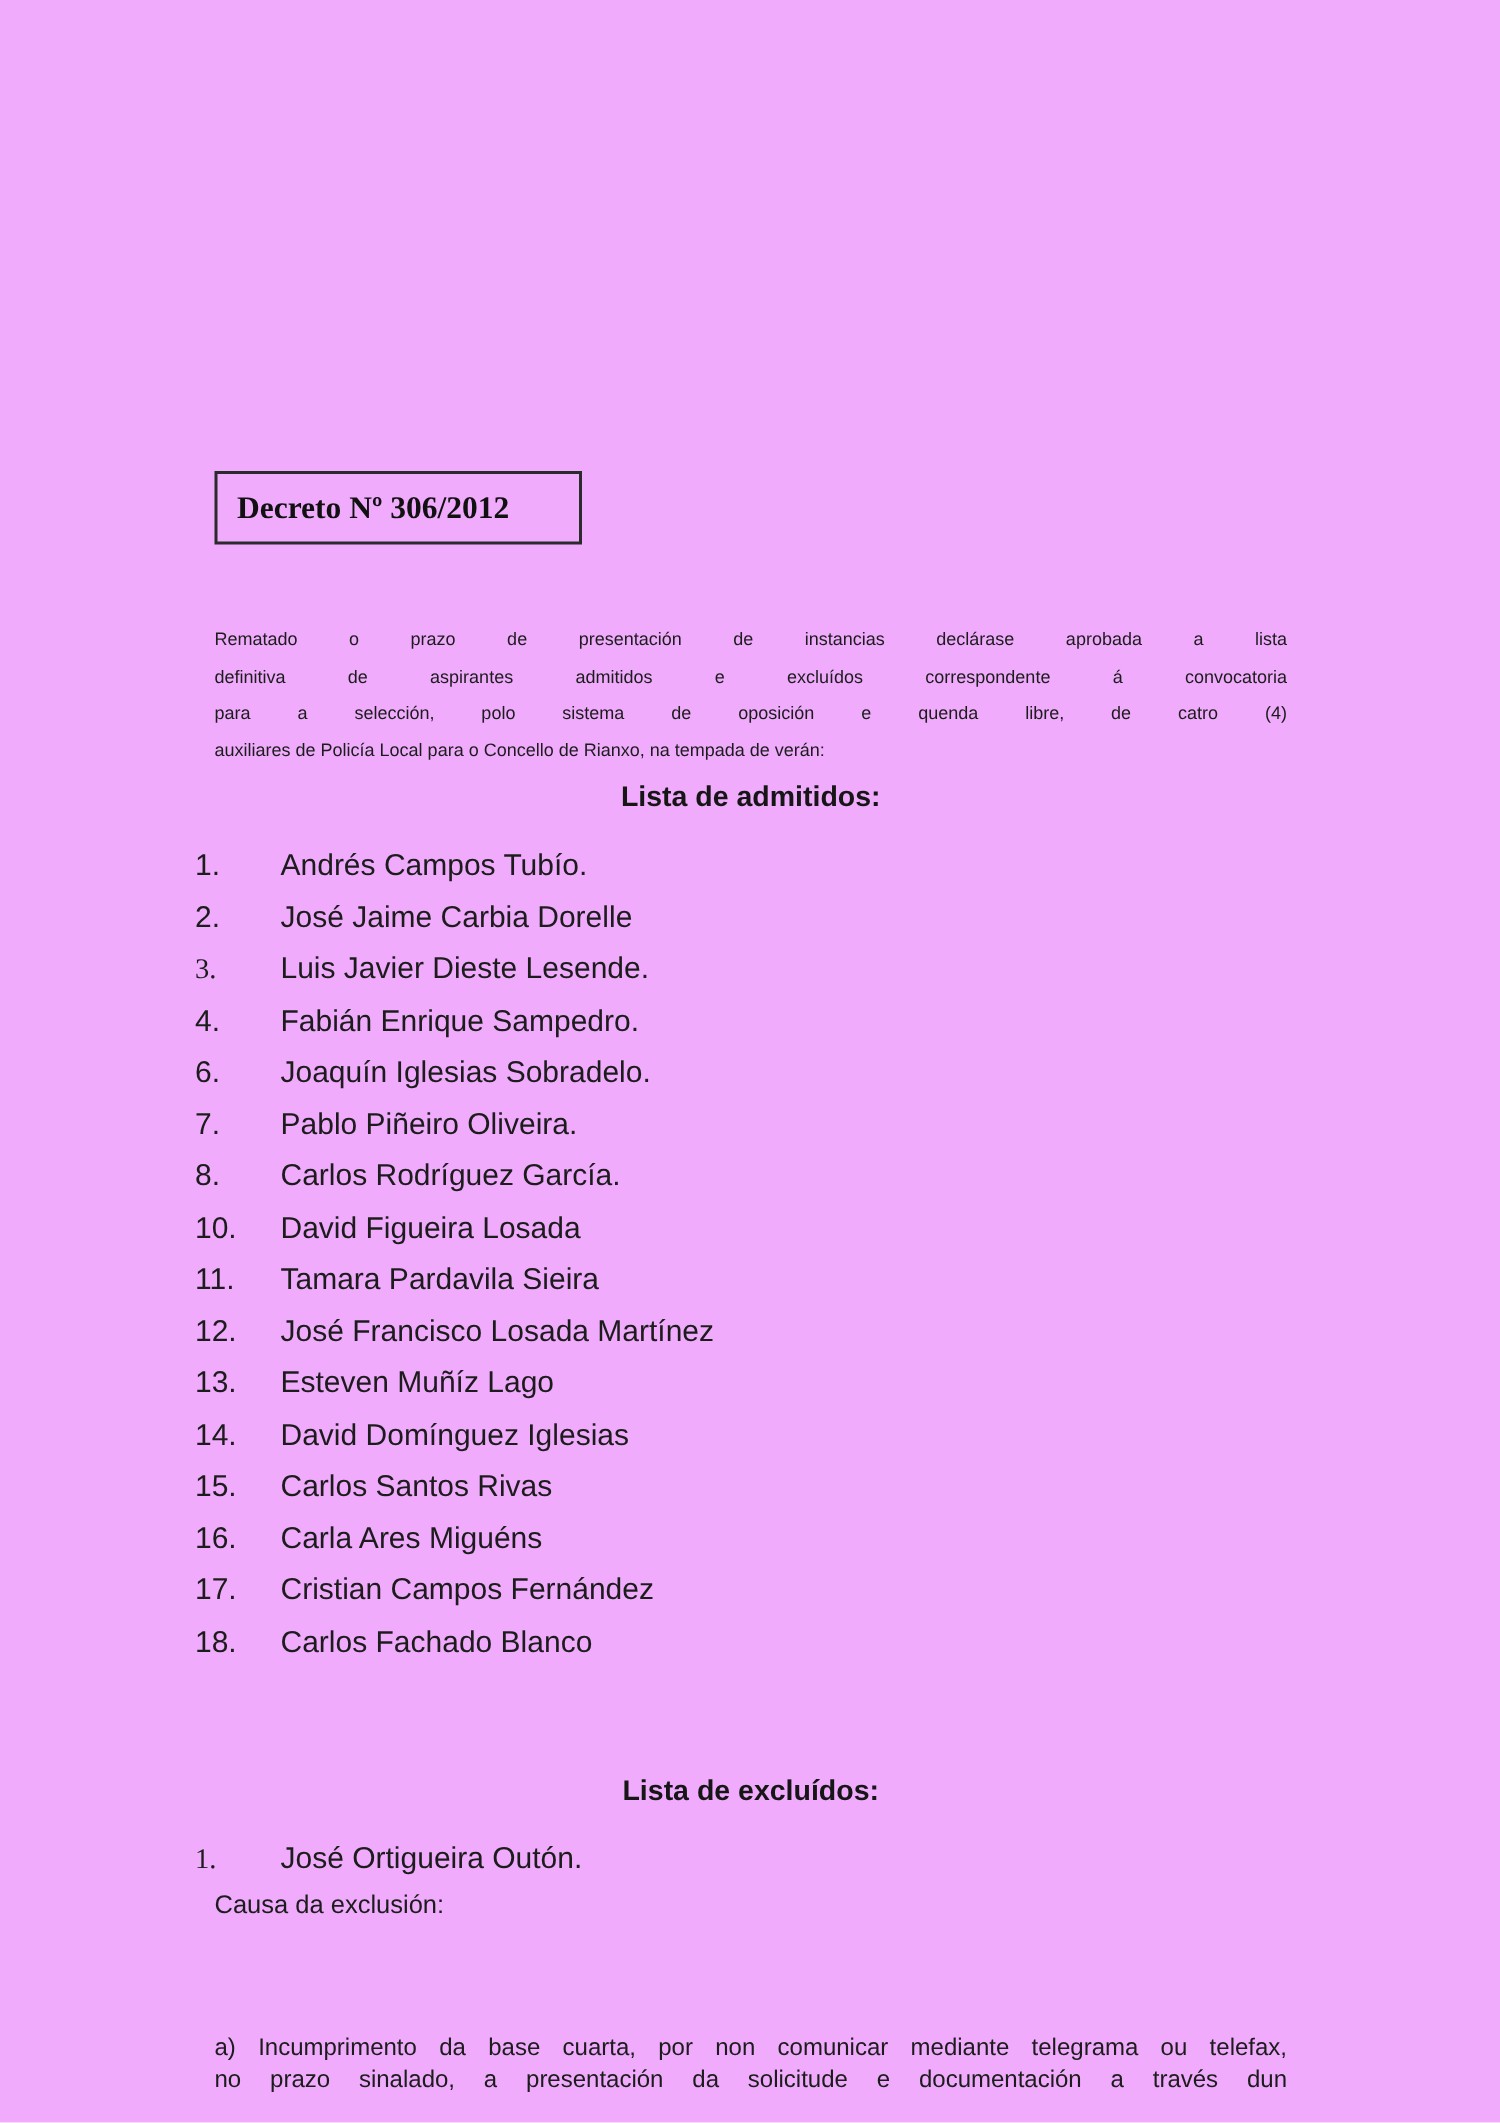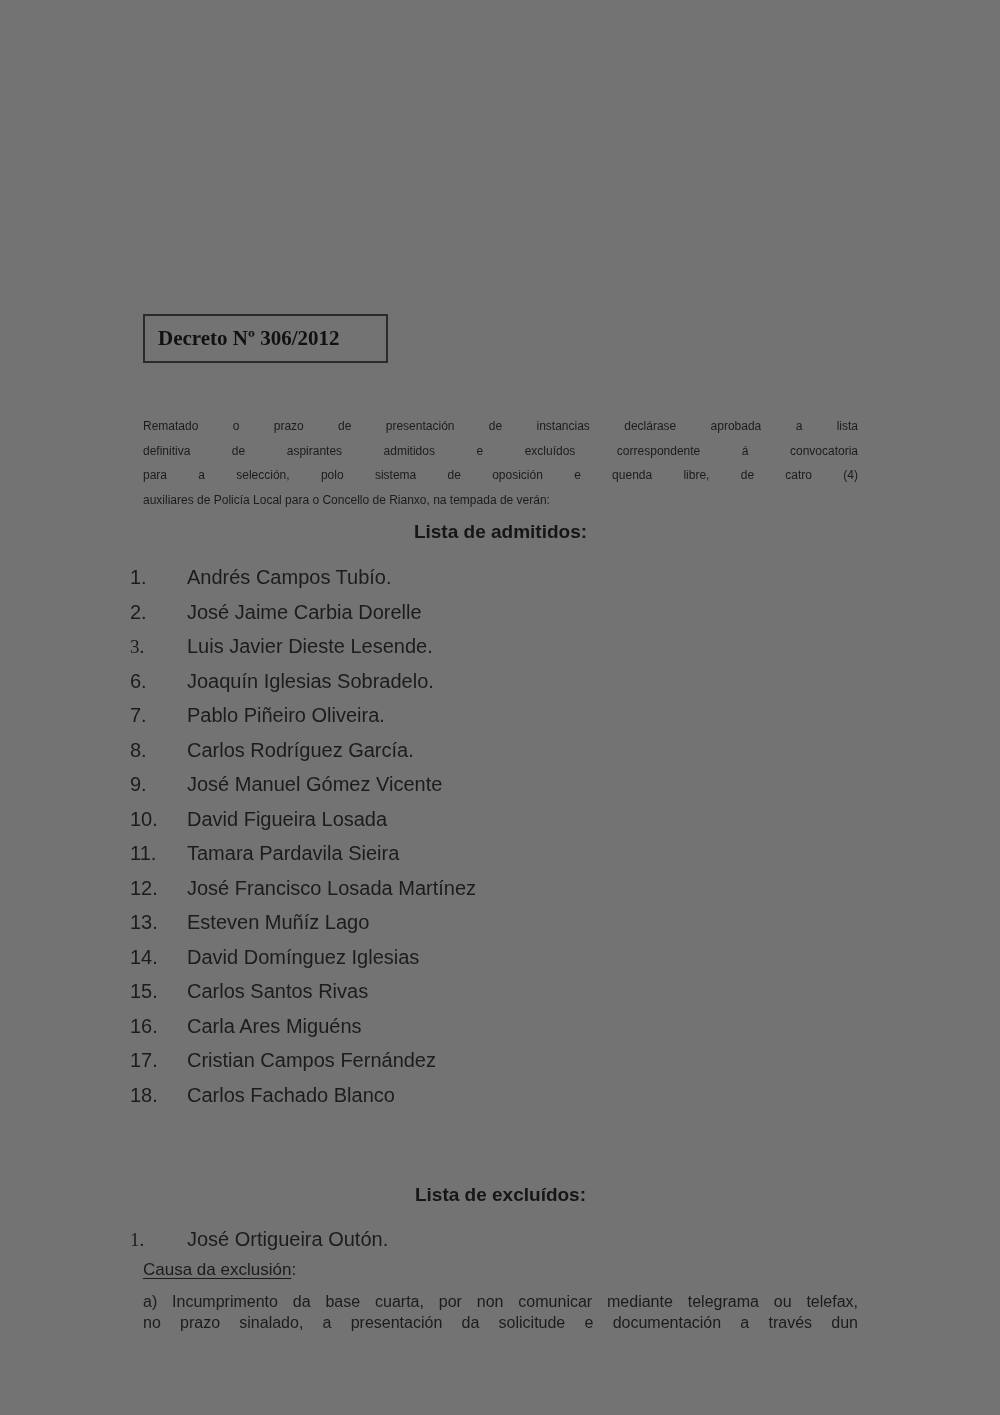--- a/index.html
+++ b/index.html
@@ -1,20 +1,20 @@
 <!DOCTYPE html>
 <html><head>
 <meta charset="utf-8">
 <style>
   html, body { margin: 0; padding: 0; background: #ffffff; }
   .page {
     position: relative;
     width: 1000px;
     height: 1415px;
-    background: #737373;
+    background: #f0abfc;
     font-family: "Liberation Sans", sans-serif;
     color: #1c1c1c;
     overflow: hidden;
   }
   .decree-box {
     position: absolute;
     left: 143px; top: 314px;
     width: 245px; height: 49px;
     box-sizing: border-box;
     border: 2px solid #2b2b2b;
@@ -65,24 +65,24 @@
   }
   .roster-row .num.serif-num {
     font-family: "Liberation Serif", serif;
     font-size: 19px;
   }
   .cause-heading {
     position: absolute;
     left: 143px; top: 1260px;
     font-size: 17px;
   }
-  .cause-heading .u { text-decoration: underline; text-underline-offset: 3px; }
+  .cause-heading .u { text-underline-offset: 3px; }
   .cause-par {
     position: absolute;
-    left: 143px; top: 1292px;
+    left: 143px; top: 1356px;
     width: 715px;
     font-size: 16px;
     line-height: 20.6px;
   }
   .cause-par .jline { text-align: justify; text-align-last: justify; }
 </style>
 </head>
 <body>
 
 <div class="page">
@@ -111,37 +111,37 @@
       </div>
 
       <div class="roster-row">
         <span class="num">2.</span><span>José Jaime Carbia Dorelle</span>
       </div>
 
       <div class="roster-row">
         <span class="num serif-num">3.</span><span>Luis Javier Dieste Lesende.</span>
       </div>
 
+      <div class="roster-row">
+        <span class="num">4.</span><span>Fabián Enrique Sampedro.</span>
+      </div>
 
 
       <div class="roster-row">
         <span class="num">6.</span><span>Joaquín Iglesias Sobradelo.</span>
       </div>
 
       <div class="roster-row">
         <span class="num">7.</span><span>Pablo Piñeiro Oliveira.</span>
       </div>
 
       <div class="roster-row">
         <span class="num">8.</span><span>Carlos Rodríguez García.</span>
       </div>
 
-      <div class="roster-row">
-        <span class="num">9.</span><span>José Manuel Gómez Vicente</span>
-      </div>
 
       <div class="roster-row">
         <span class="num">10.</span><span>David Figueira Losada</span>
       </div>
 
       <div class="roster-row">
         <span class="num">11.</span><span>Tamara Pardavila Sieira</span>
       </div>
 
       <div class="roster-row">

